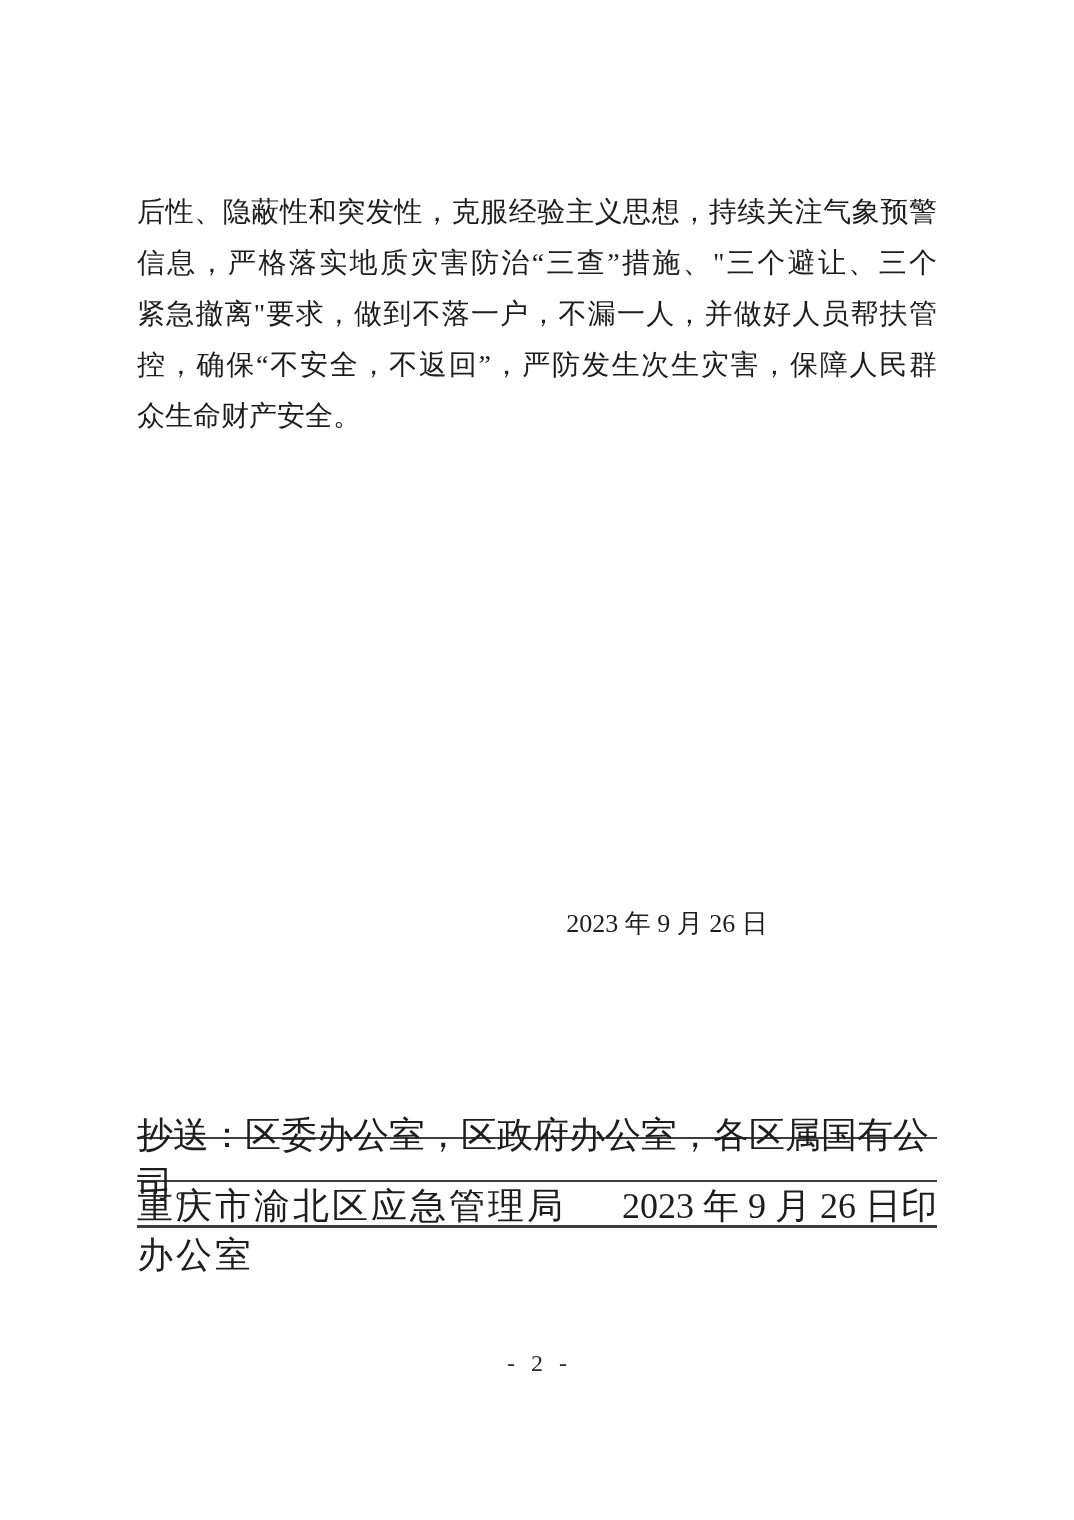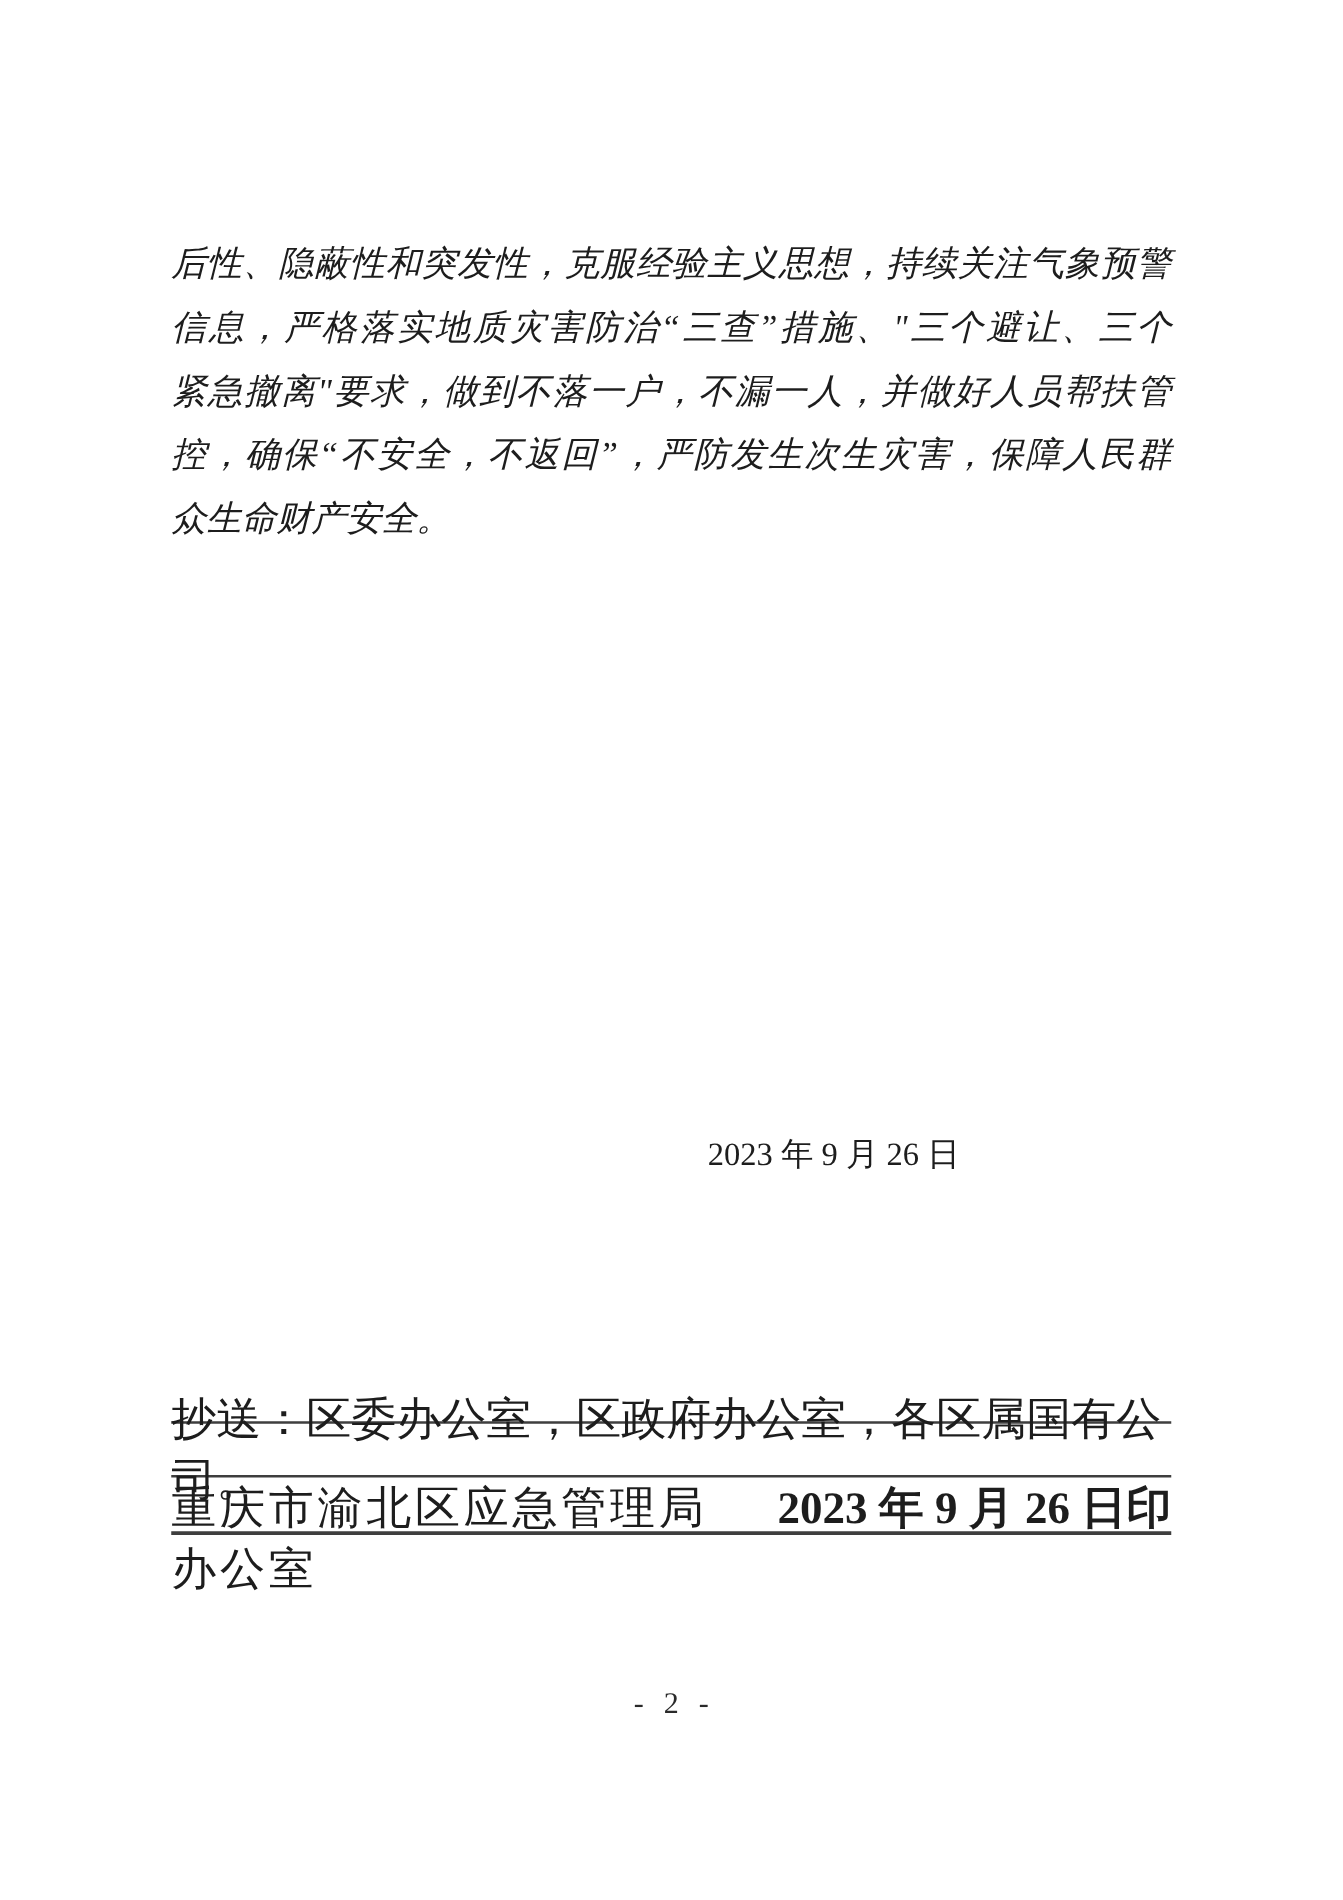--- a/index.html
+++ b/index.html
@@ -23,21 +23,20 @@
     left: 137px;
     top: 186px;
     width: 800px;
     font-size: 28px;
     line-height: 51px;
   }
   .body-line {
     text-align: justify;
     text-align-last: justify;
     text-justify: inter-character;
-    font-style: italic;
   }
   .body-line:last-child {
     text-align: left;
     text-align-last: left;
   }
   
   .signature {
     position: absolute;
     top: 855px;
     right: 158px;
@@ -72,21 +71,20 @@
     align-items: flex-start;
     height: 43px;
     border-bottom: 3px solid #3e3e3e;
   }
   .issuer {
     letter-spacing: 3px;
   }
   .print-date {
     margin-left: 18px;
     white-space: nowrap;
-    font-weight: bold;
   }
   
   .page-number {
     position: absolute;
     top: 1350px;
     left: 0;
     width: 100%;
     text-align: center;
     font-size: 24px;
     word-spacing: 10px;

